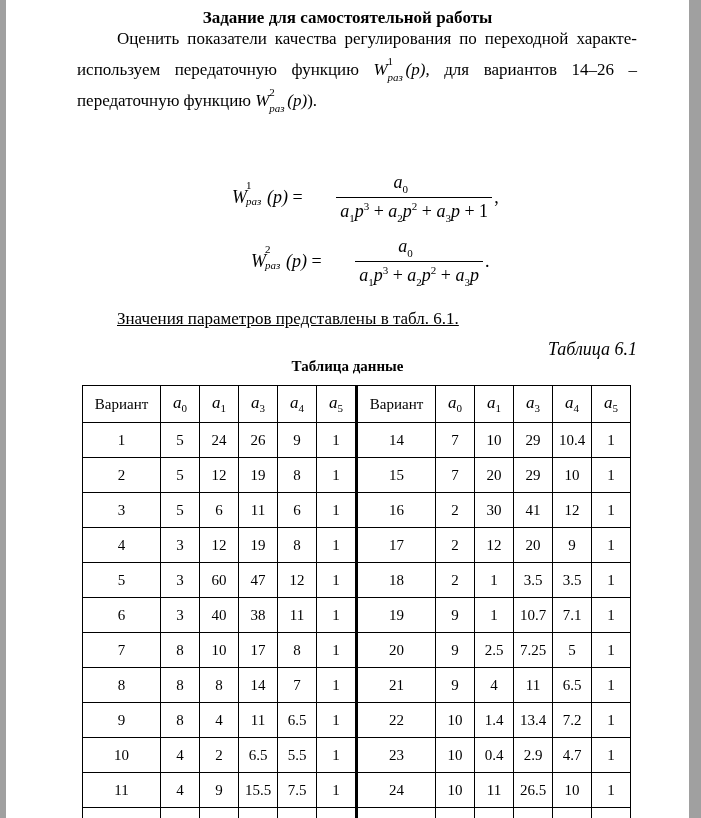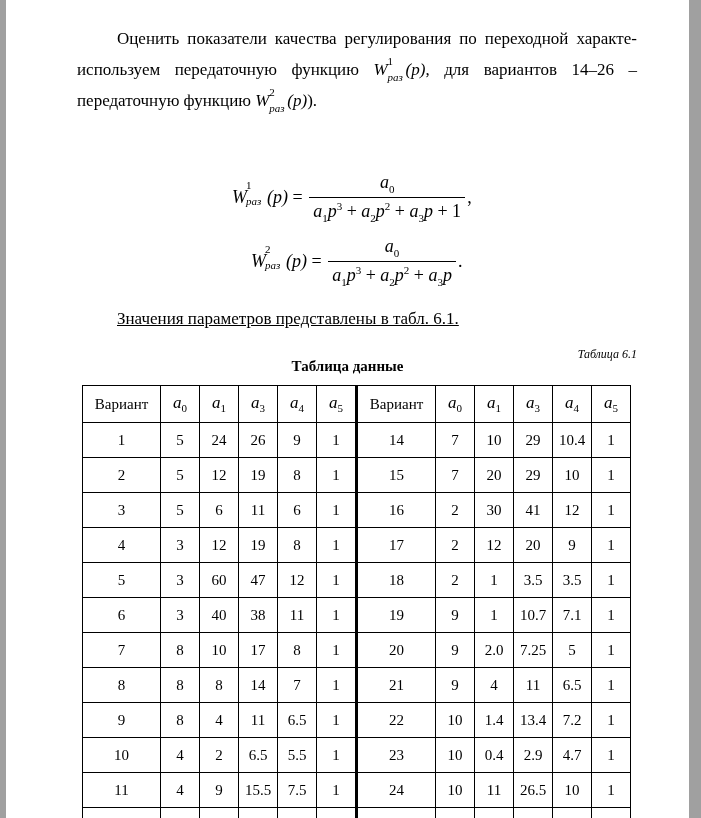--- a/index.html
+++ b/index.html
@@ -29,24 +29,24 @@
   sup, sub { font-size: 11px; }
   .wsym { position: relative; display: inline-block; }
   .wsym .sp { position: absolute; left: 14px; top: -8px; font-size: 11px; font-style: normal; }
   .wsym .sb { position: absolute; left: 14px; top: 8px; font-size: 11px; font-style: italic; }
   .formula {
     position: absolute; font-size: 18px; font-style: italic;
     display: flex; align-items: center;
   }
   .frac { display: inline-flex; flex-direction: column; align-items: center; margin: 0 2px; }
   .frac .num { padding: 0 4px 2px; }
-  .frac .den { border-top: 1px solid #000; padding: 2px 4px 0; white-space: nowrap; }
+  .frac .den { border-top: 1px solid #000; padding: 2px 4px 0; white-space: nowrap; margin-left: 27px; }
   .upright { font-style: normal; }
   .tabnum {
-    position: absolute; right: 52px; top: 347px; font-size: 12px; font-style: italic;
+    position: absolute; right: 52px; top: 339px; font-size: 18px; font-style: italic;
   }
   .tabtitle {
     position: absolute; left: 0; width: 683px; top: 358px; text-align: center;
     font-weight: bold; font-size: 15px;
   }
   table.data {
     position: absolute; left: 76px; top: 385px;
     border-collapse: collapse; font-size: 15px;
   }
   table.data td, table.data th {
@@ -57,20 +57,21 @@
   .c-var { width: 77px; }
   .c-a { width: 38px; }
   .thick { border-left: 3px solid #000 !important; }
   .ai { font-style: italic; font-size: 17px; }
   .ai sub { font-size: 11px; font-style: normal; }
 </style>
 </head>
 <body>
 
 <div class="page">
+  <div class="title">Задание для самостоятельной работы</div>
 
   <div class="para" style="top:23px;">
     <span class="line justline indent">Оценить показатели качества регулирования по переходной характе-</span>
     <span class="line justline">
       <span>используем передаточную функцию</span>
       <span class="math"><span class="wsym"><span>W</span><span class="sp">1</span><span class="sb">раз</span></span><span style="display:inline-block;width:18px"></span><span>(p)</span></span><span>, для вариантов 14–26 –</span>
     </span>
     <span class="line">
       <span>передаточную функцию</span>
       <span class="math"><span class="wsym"><span>W</span><span class="sp">2</span><span class="sb">раз</span></span><span style="display:inline-block;width:18px"></span><span>(p)</span></span><span>).</span>
@@ -212,21 +213,21 @@
         </tr>
         <tr>
           <td>7</td>
           <td>8</td>
           <td>10</td>
           <td>17</td>
           <td>8</td>
           <td>1</td>
           <td class="thick">20</td>
           <td>9</td>
-          <td>2.0</td>
+          <td>2.5</td>
           <td>7.25</td>
           <td>5</td>
           <td>1</td>
         </tr>
         <tr>
           <td>8</td>
           <td>8</td>
           <td>8</td>
           <td>14</td>
           <td>7</td>

